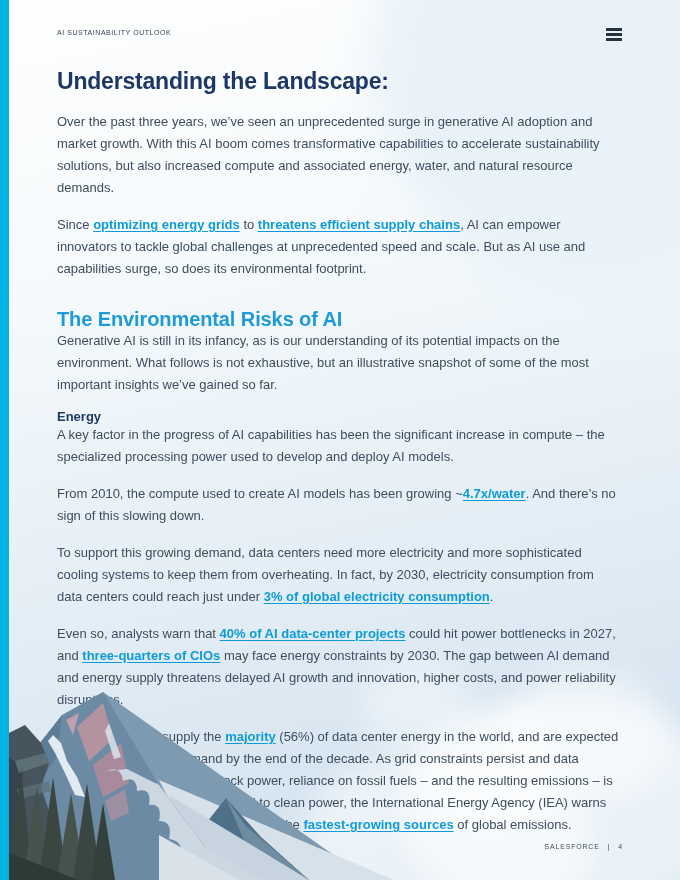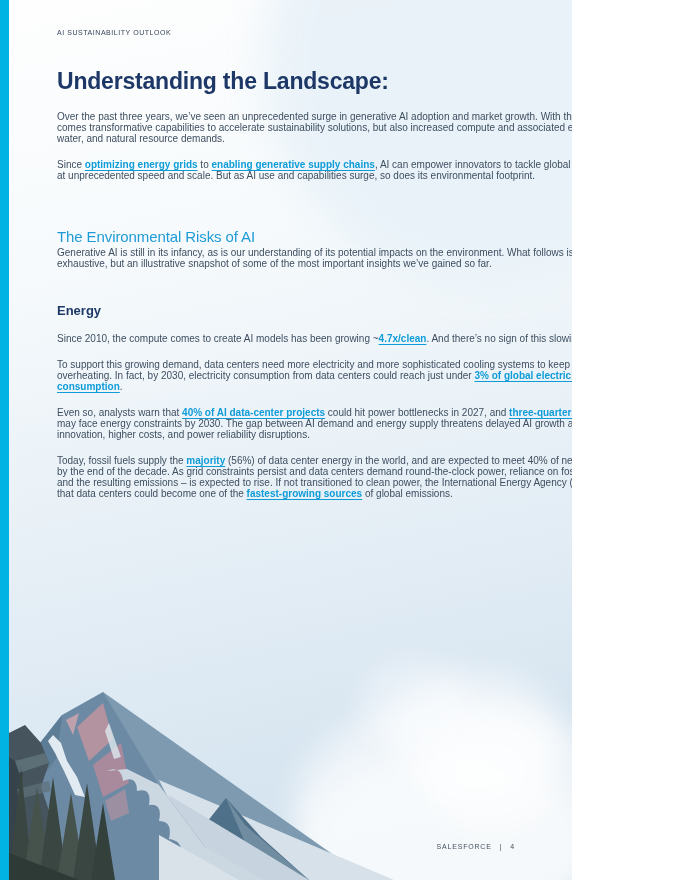--- a/index.html
+++ b/index.html
@@ -1,20 +1,20 @@
 <!DOCTYPE html>
 <html><head>
 <meta charset="utf-8">
 <style>
   * { margin:0; padding:0; box-sizing:border-box; }
   html,body { width:680px; height:880px; }
   body { font-family:"Liberation Sans", sans-serif; }
 
   .page {
-    position:relative; width:572px; height:880px; overflow:hidden;
+    position:relative; width:680px; height:880px; overflow:hidden;
     background:linear-gradient(168deg,#FEFEFE 0%,#F6FAFC 28%,#E6EFF6 58%,#D8E6F1 82%,#D0E1ED 100%);
   }
 
   
   .bg-blob {
     position:absolute; border-radius:50%; pointer-events:none;
   }
   .bg-top-right { right:-130px; top:-160px; width:440px; height:440px; background:#E7F1F8; filter:blur(22px); opacity:.85; }
   .cloud { position:absolute; border-radius:50%; background:rgba(255,255,255,.55); filter:blur(14px); pointer-events:none; }
   .cloud-a { right:-50px; bottom:-40px; width:330px; height:220px; }
@@ -27,28 +27,28 @@
 
   .content { position:absolute; left:57px; top:26px; width:565px; z-index:3; }
 
   .header-row { display:flex; justify-content:space-between; align-items:flex-start; }
   .eyebrow { font-size:7px; letter-spacing:.55px; color:#37445A; font-weight:400; padding-top:3px; }
   .menu-btn { display:flex; flex-direction:column; gap:2.5px; padding:2px 0; cursor:pointer; }
   .menu-btn .bar { width:16px; height:2.6px; background:#27323D; border-radius:.5px; }
 
   h1.title { margin-top:25px; font-size:23px; line-height:27px; font-weight:700; color:#1D3867; letter-spacing:-.2px; }
 
-  p.body { margin-top:15px; font-size:10px; line-height:11px; color:#3E4E60; }
+  p.body { margin-top:15px; font-size:13px; line-height:22px; color:#3E4E60; }
   p.body.first-after-title { margin-top:16px; }
   p.body.tight { margin-top:0; }
 
   a.link { color:#0E9CD8; font-weight:700; text-decoration:underline; text-underline-offset:1.5px; cursor:pointer; }
 
-  h2.section-heading { margin-top:45px; font-size:15px; line-height:21px; font-weight:400; color:#1E9BD7; letter-spacing:-.1px; }
-  h3.sub-heading { margin-top:34px; font-size:13px; line-height:15px; font-weight:700; color:#1D3867; }
+  h2.section-heading { margin-top:29px; font-size:20px; line-height:21px; font-weight:700; color:#1E9BD7; letter-spacing:-.1px; }
+  h3.sub-heading { margin-top:13px; font-size:13px; line-height:15px; font-weight:700; color:#1D3867; }
 
   .footer {
     position:absolute; right:57px; bottom:30px; z-index:5;
     display:inline-flex; align-items:center; gap:8px;
     font-size:7px; letter-spacing:.8px; color:#414D5C;
   }
 
   .mountains { position:absolute; left:9px; bottom:0; width:400px; height:215px; z-index:4; pointer-events:none; }
 </style>
 </head>
@@ -125,29 +125,30 @@
         <span class="bar"></span>
         <span class="bar"></span>
       </div>
     </div>
 
     <h1 class="title">
       <span>Understanding the Landscape:</span><br>
     </h1>
 
     <p class="body first-after-title"><span>Over the past three years, we’ve seen an unprecedented surge in generative AI adoption and market growth. With this AI boom comes transformative capabilities to accelerate sustainability solutions, but also increased compute and associated energy, water, and natural resource demands.</span></p>
-    <p class="body"><span>Since </span><a class="link" href="#">optimizing energy grids</a><span> to </span><a class="link" href="#">enabling generative supply chains</a><span>, AI can empower innovators to tackle global challenges at unprecedented speed and scale. But as AI use and capabilities surge, so does its environmental footprint.</span></p>
+    <p class="body"><span>Since </span><a class="link" href="#">optimizing energy grids</a><span> to </span><a class="link" href="#">threatens efficient supply chains</a><span>, AI can empower innovators to tackle global challenges at unprecedented speed and scale. But as AI use and capabilities surge, so does its environmental footprint.</span></p>
 
     <h2 class="section-heading">The Environmental Risks of AI</h2>
 
     <p class="body tight"><span>Generative AI is still in its infancy, as is our understanding of its potential impacts on the environment. What follows is not exhaustive, but an illustrative snapshot of some of the most important insights we’ve gained so far.</span></p>
 
     <h3 class="sub-heading">Energy</h3>
 
-    <p class="body"><span>Since 2010, the compute comes to create AI models has been growing ~</span><a class="link" href="#">4.7x/clean</a><span>. And there’s no sign of this slowing down.</span></p>
+    <p class="body tight"><span>A key factor in the progress of AI capabilities has been the significant increase in compute – the specialized processing power used to develop and deploy AI models.</span></p>
+    <p class="body"><span>From 2010, the compute used to create AI models has been growing ~</span><a class="link" href="#">4.7x/water</a><span>. And there’s no sign of this slowing down.</span></p>
     <p class="body"><span>To support this growing demand, data centers need more electricity and more sophisticated cooling systems to keep them from overheating. In fact, by 2030, electricity consumption from data centers could reach just under </span><a class="link" href="#">3% of global electricity consumption</a><span>.</span></p>
     <p class="body"><span>Even so, analysts warn that </span><a class="link" href="#">40% of AI data-center projects</a><span> could hit power bottlenecks in 2027, and </span><a class="link" href="#">three-quarters of CIOs</a><span> may face energy constraints by 2030. The gap between AI demand and energy supply threatens delayed AI growth and innovation, higher costs, and power reliability disruptions.</span></p>
     <p class="body"><span>Today, fossil fuels supply the </span><a class="link" href="#">majority</a><span> (56%) of data center energy in the world, and are expected to meet 40% of new demand by the end of the decade. As grid constraints persist and data centers demand round-the-clock power, reliance on fossil fuels – and the resulting emissions – is expected to rise. If not transitioned to clean power, the International Energy Agency (IEA) warns that data centers could become one of the </span><a class="link" href="#">fastest-growing sources</a><span> of global emissions.</span></p>
 
   </div>
 
   <div class="footer">
     <span>SALESFORCE</span>
     <span>|</span>
     <span>4</span>

